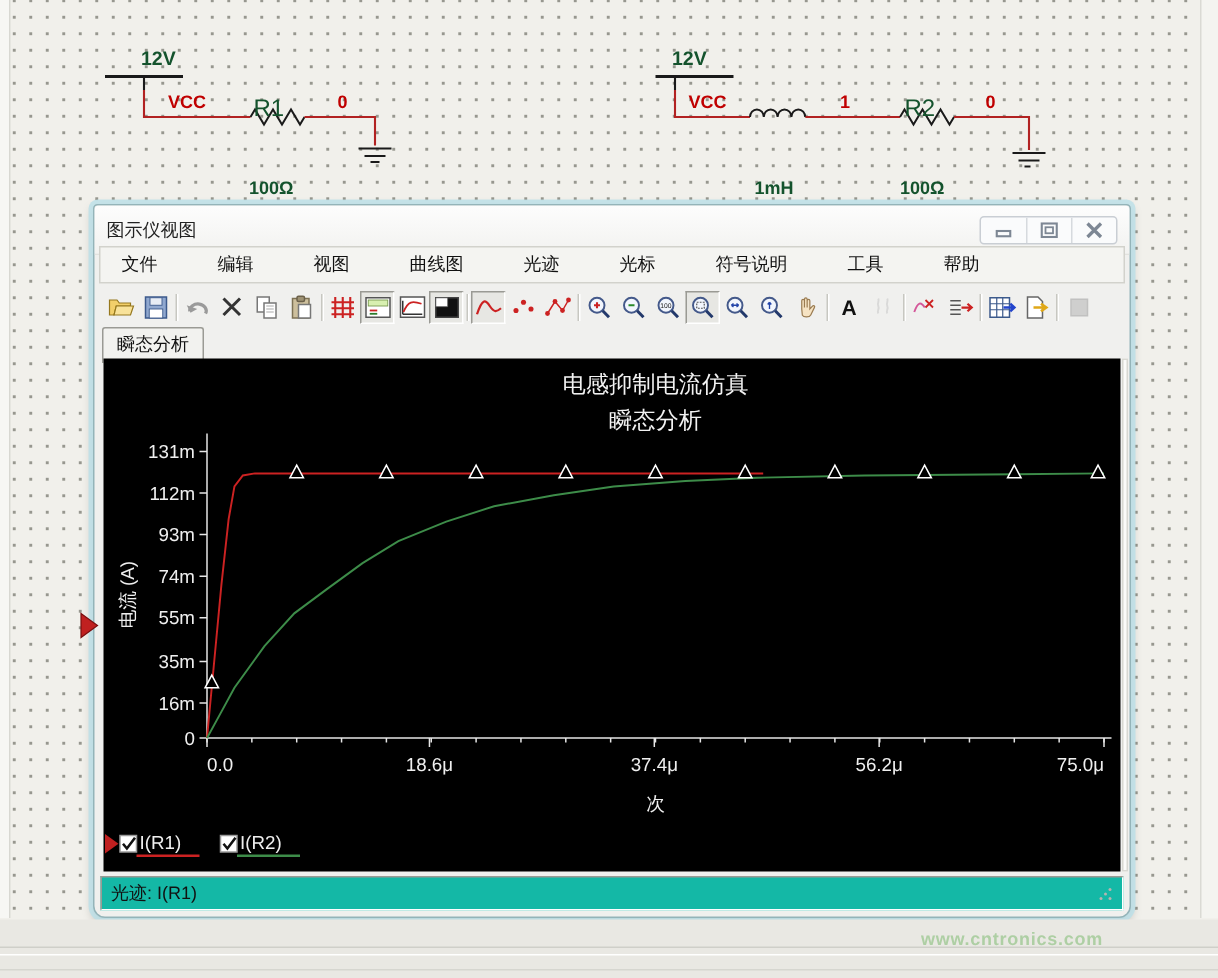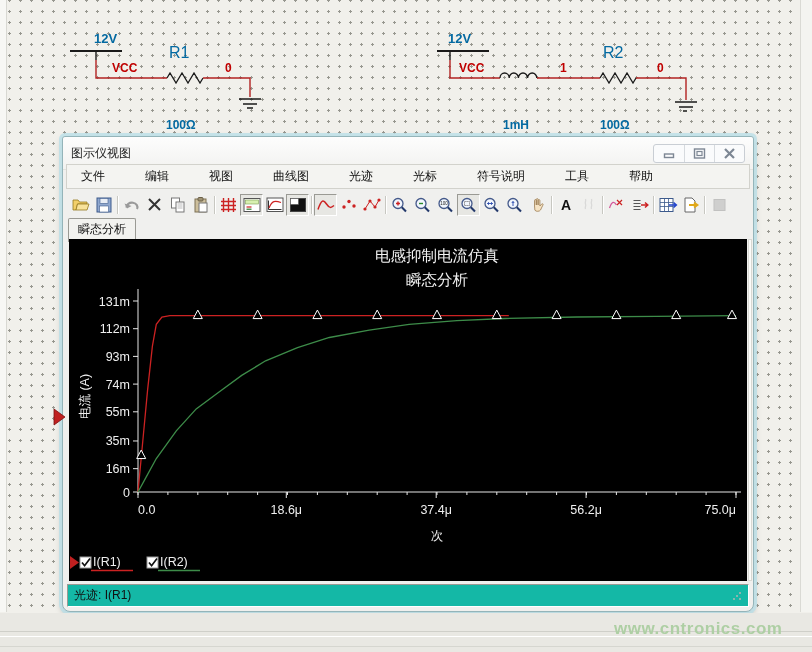--- a/index.html
+++ b/index.html
@@ -6,23 +6,23 @@
   *{box-sizing:border-box;}
   .screen{position:relative;width:812px;height:652px;overflow:hidden;
     font-family:"Liberation Sans","DejaVu Sans",sans-serif;background:#f1f0eb;}
   
   .dots{position:absolute;left:0;top:0;width:812px;height:612px;background-color:#f1f0eb;
     background-image:radial-gradient(circle,#97978f 1px,transparent 1.1px);
     background-size:11px 11px;background-position:4px 6px;}
   .edge-left{position:absolute;left:0;top:0;width:7px;height:612px;background:#f7f7f4;border-right:1px solid #d8d8d2;}
   .edge-right{position:absolute;right:0;top:0;width:12px;height:612px;background:#f4f4f0;border-left:1px solid #dadad4;}
   .schem{position:absolute;left:0;top:0;}
-  .slabel{position:absolute;font-size:13px;color:#0369a1;white-space:nowrap;}
+  .slabel{position:absolute;font-size:13px;color:#14532d;white-space:nowrap;}
   .slabel.red{color:#c00000;font-weight:bold;font-size:12px;}
-  .slabel.refdes{font-size:16px;}
+  .slabel.refdes{font-size:16px;margin-top:20px;}
   .slabel.val{font-weight:bold;font-size:12px;margin-top:34px;}
   .slabel.src{font-weight:bold;}
   
   .window{position:absolute;left:62px;top:136px;width:692px;height:476px;background:#f0f0ee;
     border:1px solid #94b4b9;border-radius:3px 3px 8px 8px;
     box-shadow:0 0 0 3px rgba(186,224,232,.8),0 3px 7px rgba(0,0,0,.25);}
   .titlebar{position:absolute;left:0;top:0;right:0;height:24px;display:flex;align-items:center;
     padding:16px 8px;background:linear-gradient(#fdfdfd,#f2f2f0);border-bottom:1px solid #e2e2de;
     border-radius:3px 3px 0 0;font-size:12px;color:#222;}
   .winbtns{margin-left:auto;display:flex;border:1px solid #c9ced4;border-radius:3px;background:#fafbfc;overflow:hidden;}
@@ -42,21 +42,21 @@
   .chartarea{position:absolute;left:6px;top:102px;width:678px;height:342px;background:#000;}
   .scrollstrip{position:absolute;left:685px;top:102px;width:4px;height:342px;background:#fbfbf9;border:1px solid #d8d8d2;}
   .statusbar{position:absolute;left:4px;right:4px;top:447px;height:23px;background:#14b8a6;
     border:1px solid;border-color:#9a9a94 #ffffff #ffffff #9a9a94;font-size:12px;color:#111;
     display:flex;align-items:center;padding:0 6px;}
   .grip{margin-left:auto;}
   .trace-arrow{position:absolute;left:53px;top:408px;z-index:5;}
   
   .bottomband{position:absolute;left:0;top:613px;width:812px;height:39px;background:#e9e8e3;border-top:1px solid #cncnc;}
   .bline{position:absolute;left:0;width:812px;height:1px;}
-  .watermark{position:absolute;left:614px;top:619px;font-size:17px;font-weight:bold;
+  .watermark{position:absolute;left:614px;top:619px;font-size:12px;font-weight:bold;
     color:#aecfa4;letter-spacing:.5px;z-index:6;}
   
   .ct{fill:#f2f2f2;font-size:15.5px;text-anchor:middle;}
   .tl{fill:#efefef;font-size:12.5px;}
   .ax{stroke:#e6e6e6;stroke-width:1;}
 </style>
 </head>
 <body>
 
 <div class="screen">

